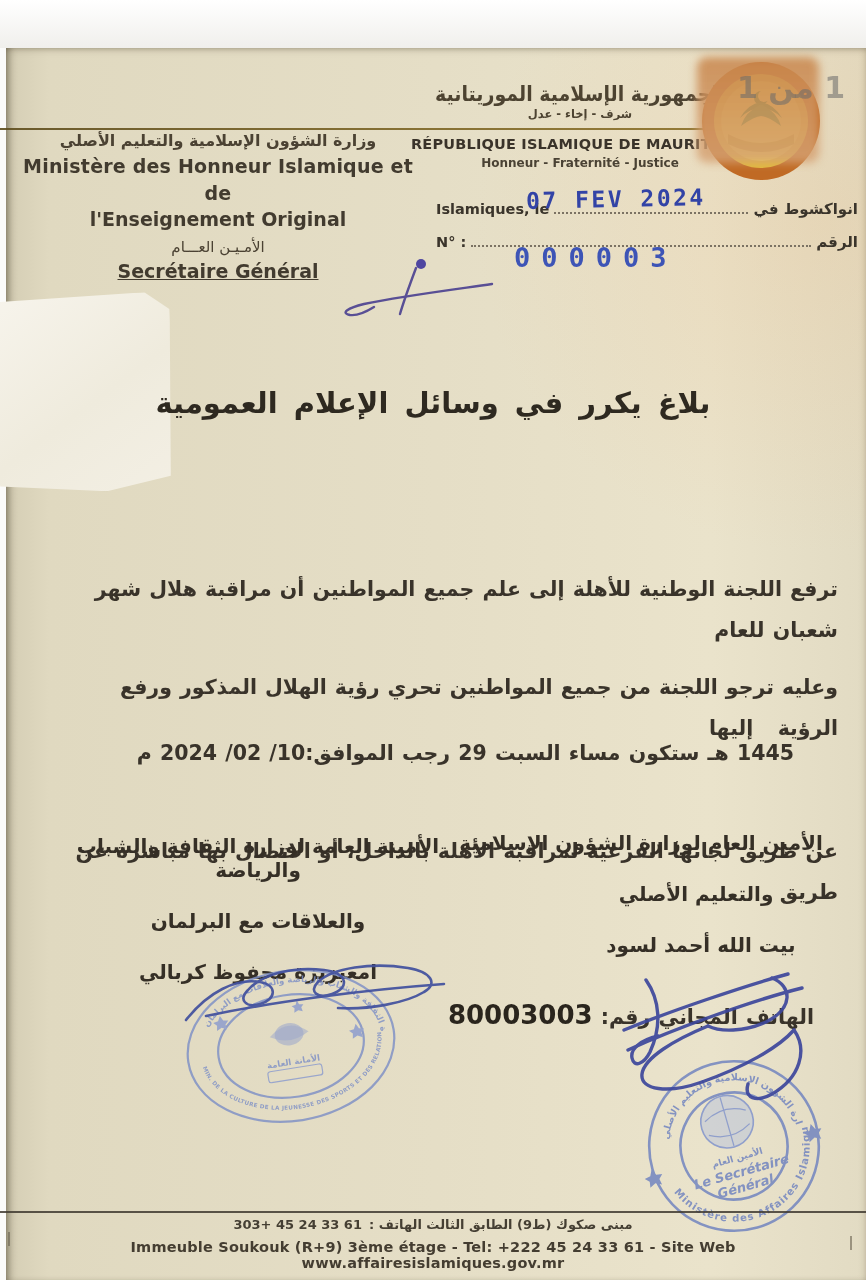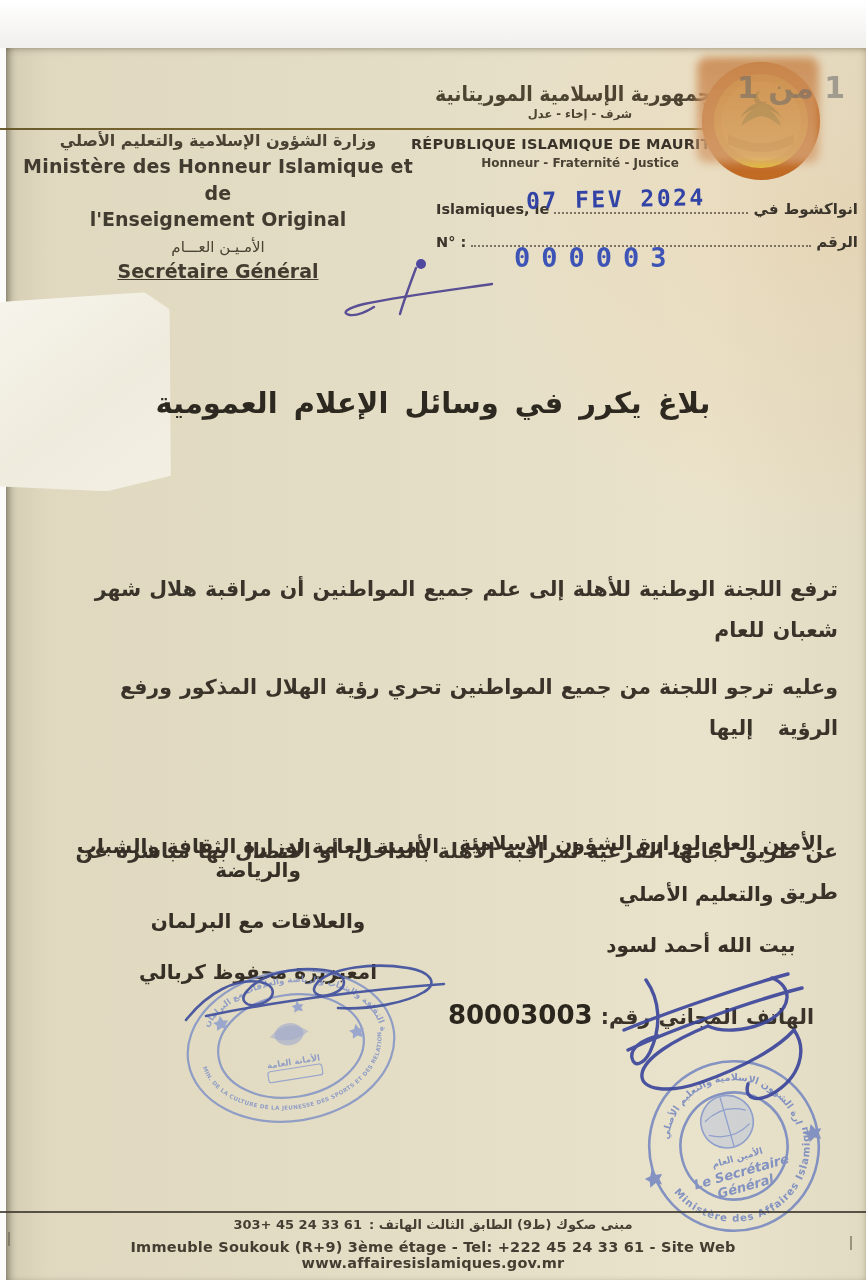--- a/index.html
+++ b/index.html
@@ -131,20 +131,21 @@
     </g>
     <circle cx="103" cy="10" r="5" fill="#4f46a0"></circle>
   </svg>
 
   <div class="patch abs"></div>
 
   <div class="doc-title abs">بلاغ يكرر في وسائل الإعلام العمومية</div>
 
   <div class="para p1 abs">
     <div>ترفع اللجنة الوطنية للأهلة إلى علم جميع المواطنين أن مراقبة هلال شهر شعبان للعام</div>
+    <div style="padding-right:44px">1445 هـ ستكون مساء السبت 29 رجب الموافق:10/ 02/ 2024 م</div>
   </div>
   <div class="para p2 abs">
     <div>وعليه ترجو اللجنة من جميع المواطنين تحري رؤية الهلال المذكور ورفع الرؤية   إليها</div>
     <div>عن طريق لجانها الفرعية لمراقبة الأهلة بالداخل، أو الاتصال بها مباشرة عن طريق</div>
     <div class="phone-line"><span>الهاتف المجاني رقم: </span><span class="phone-num">80003003</span></div>
   </div>
 
   <div class="sig-col sig-right abs">
     <div>الأمين العام لوزارة الشؤون الإسلامية</div>
     <div style="padding-left:110px">والتعليم الأصلي</div>

